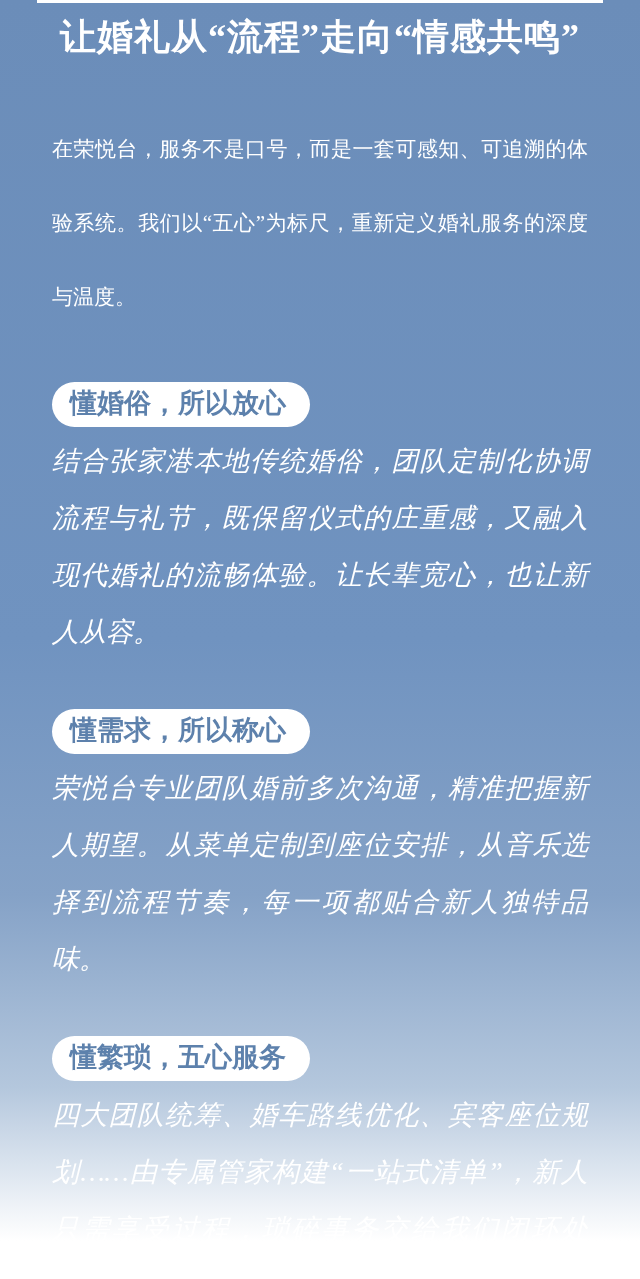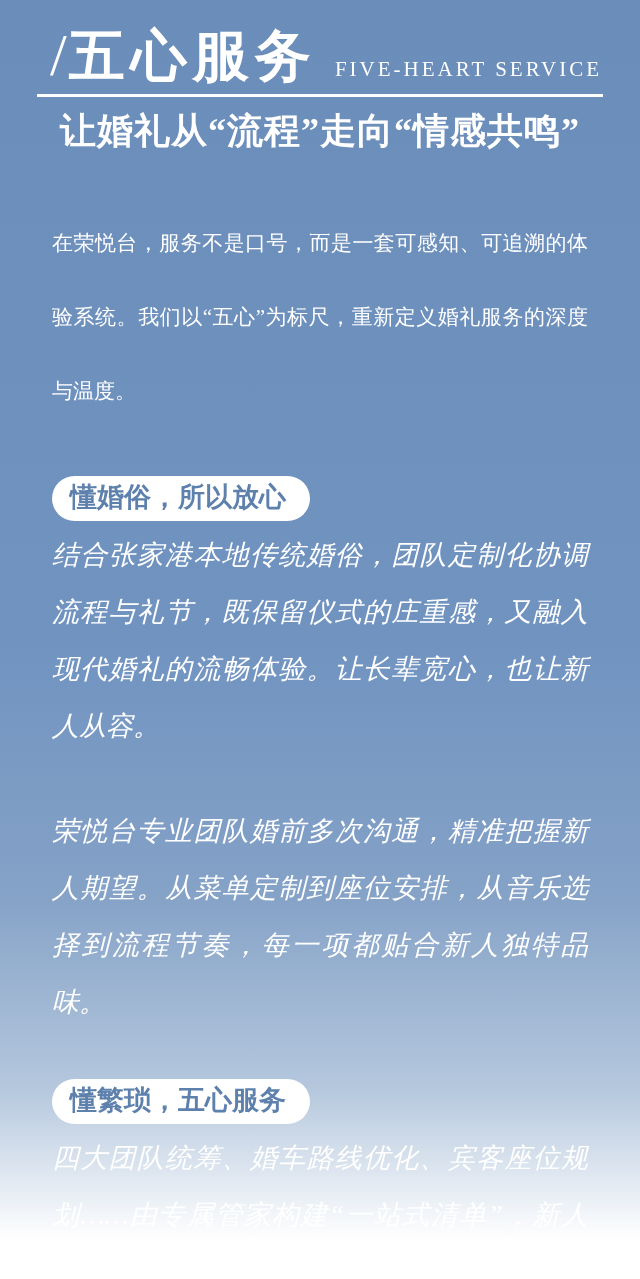--- a/index.html
+++ b/index.html
@@ -88,41 +88,36 @@
     line-height: 57px;
     text-align: justify;
     font-style: italic;
   }
 </style>
 </head>
 <body>
 
 <div class="page">
 
-  <div class="title-row">
-    <div class="title-cn">
-      <span class="slash">/</span><span>五心服务</span>
-    </div>
-    <div class="title-en">FIVE-HEART SERVICE</div>
-  </div>
 
   <div class="rule"></div>
 
   <div class="tagline">让婚礼从“流程”走向“情感共鸣”</div>
 
   <div class="content">
 
     <p class="intro">在荣悦台，服务不是口号，而是一套可感知、可追溯的体验系统。我们以“五心”为标尺，重新定义婚礼服务的深度与温度。</p>
 
     <div class="section">
       <span class="badge">懂婚俗，所以放心</span>
       <p class="section-body">结合张家港本地传统婚俗，团队定制化协调流程与礼节，既保留仪式的庄重感，又融入现代婚礼的流畅体验。让长辈宽心，也让新人从容。</p>
     </div>
 
     <div class="section">
+      <span class="badge">懂需求，所以称心</span>
       <p class="section-body">荣悦台专业团队婚前多次沟通，精准把握新人期望。从菜单定制到座位安排，从音乐选择到流程节奏，每一项都贴合新人独特品味。</p>
     </div>
 
     <div class="section">
       <span class="badge">懂繁琐，五心服务</span>
       <p class="section-body">四大团队统筹、婚车路线优化、宾客座位规划……由专属管家构建“一站式清单”，新人只需享受过程，琐碎事务交给我们闭环处理。</p>
     </div>
 
   </div>
 </div>

